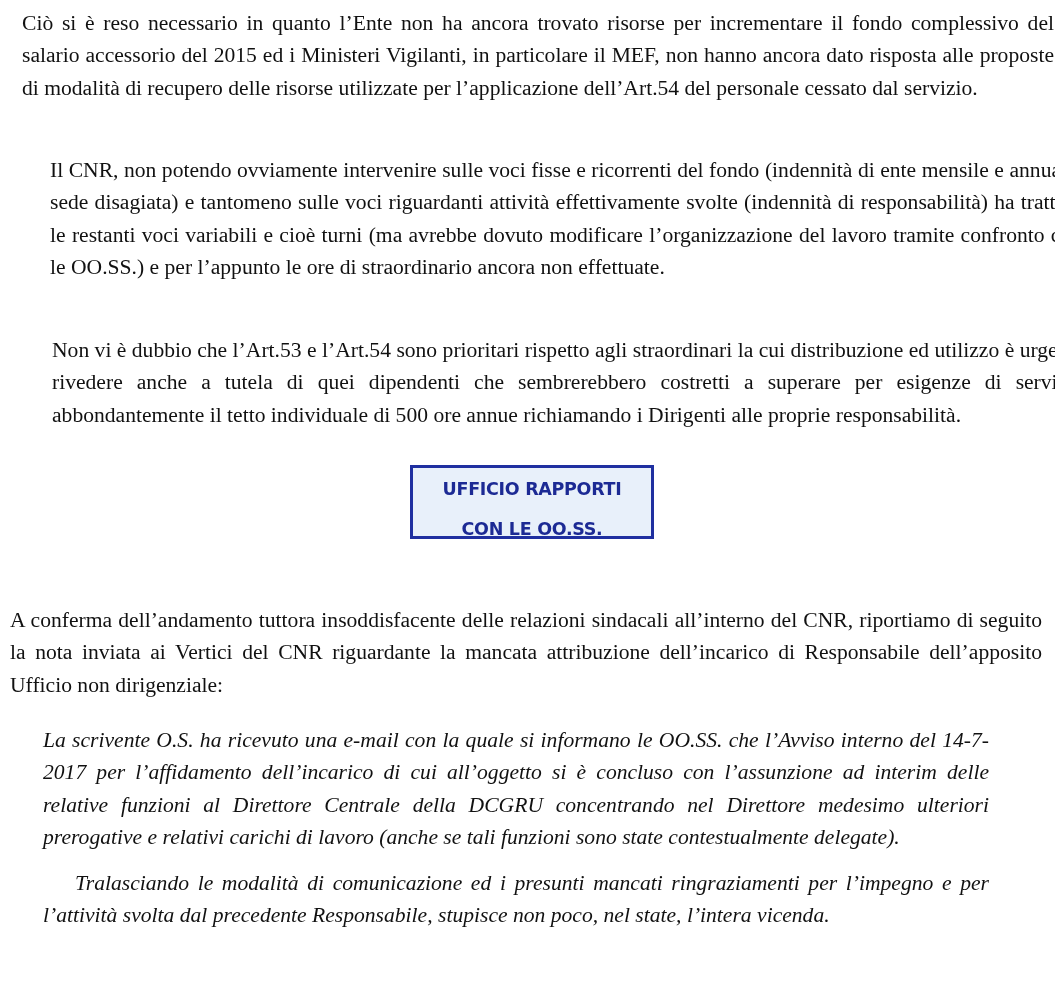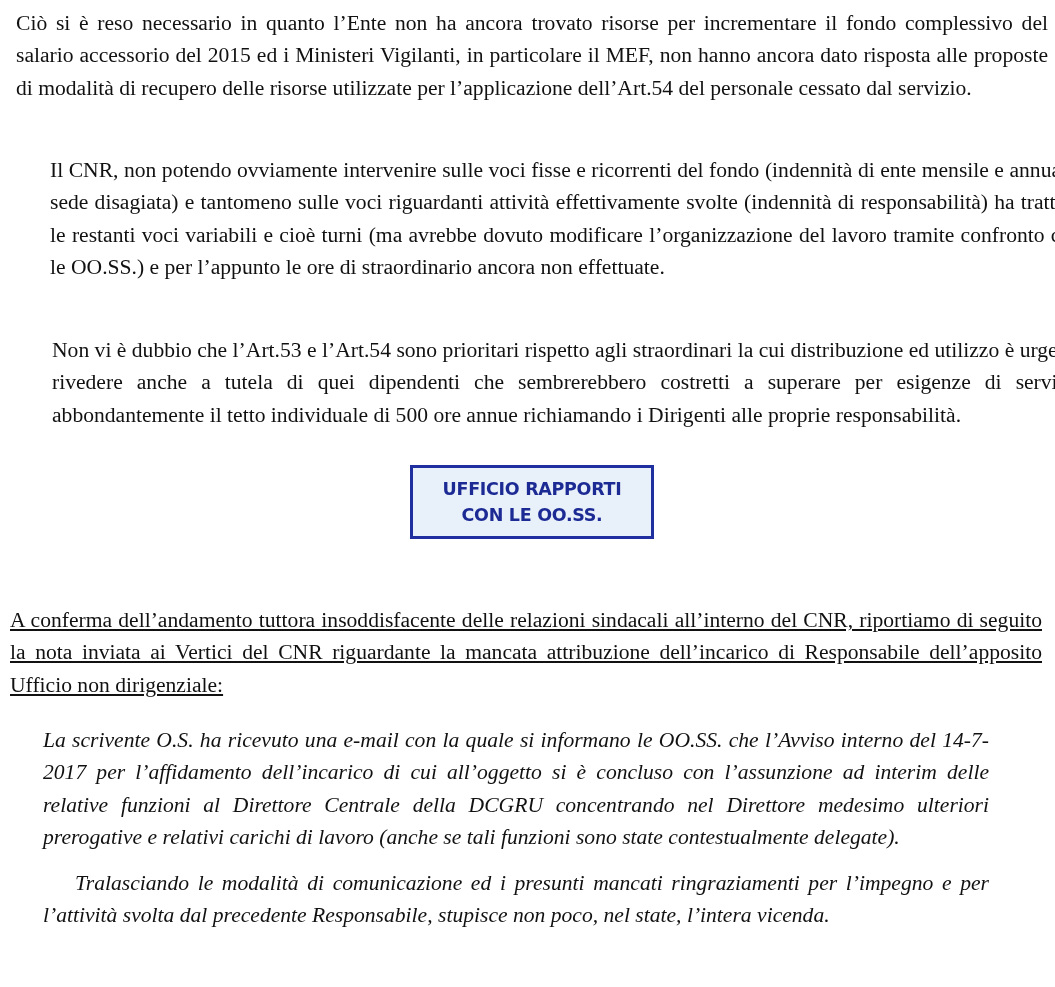--- a/index.html
+++ b/index.html
@@ -20,24 +20,24 @@
       left: 10px;
       top: 0;
       width: 1032px;
     }
     .para {
       font-size: 21.6px;
       line-height: 32.4px;
       text-align: justify;
       margin: 0;
     }
-    .p1 { position: absolute; top: 7px; left: 6px; width: 1032px; font-family: Liberation Serif, serif; }
+    .p1 { position: absolute; top: 7px; left: 12px; width: 1032px; font-family: Liberation Serif, serif; }
     .p2 { position: absolute; top: 154px; left: 0; width: 1032px; margin-left: 40px; }
     .p3 { position: absolute; top: 334px; left: 0; width: 1032px; margin-left: 42px; }
-    .p4 { position: absolute; top: 604px; left: 0; width: 1032px; text-decoration: underline; }
+    .p4 { position: absolute; top: 604px; left: 0; width: 1032px; }
 
     .banner {
       position: absolute;
       left: 400px;
       top: 465px;
       width: 238px;
       height: 68px;
       border: 3px solid #1f2fa0;
       background: #e8f0fa;
       display: flex;
@@ -46,20 +46,21 @@
       justify-content: center;
       box-sizing: content-box;
     }
     .banner-line {
       font-family: "DejaVu Sans", "Liberation Sans", sans-serif;
       font-weight: bold;
       font-size: 17.5px;
       line-height: 26px;
       color: #1c2a94;
       letter-spacing: -0.3px;
+      margin-top: 14px;
     }
 
     .quote {
       position: absolute;
       left: 43px;
       width: 946px;
       font-style: italic;
       font-size: 21.6px;
       line-height: 32.4px;
       text-align: justify;

